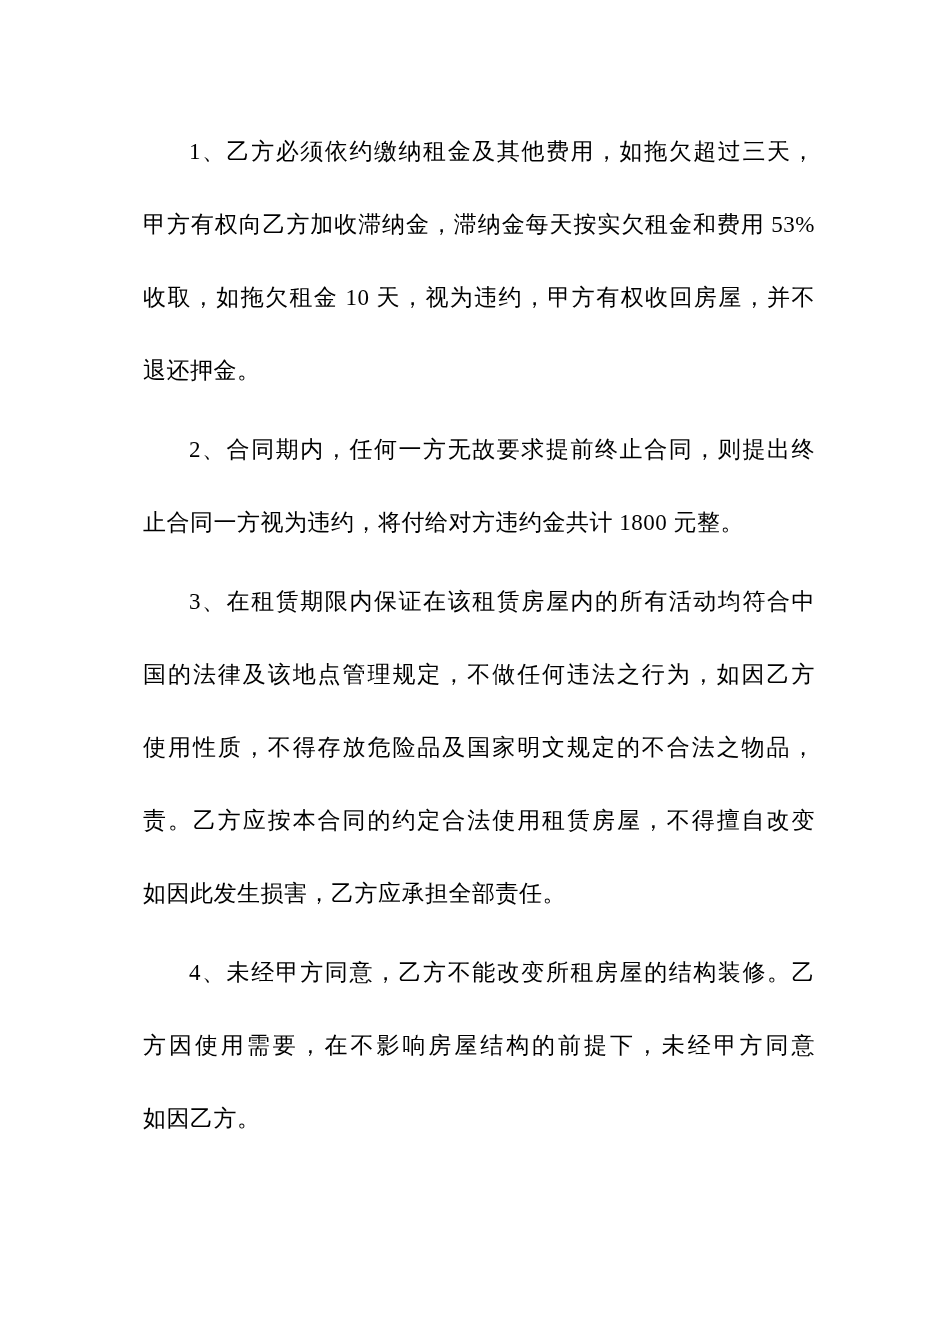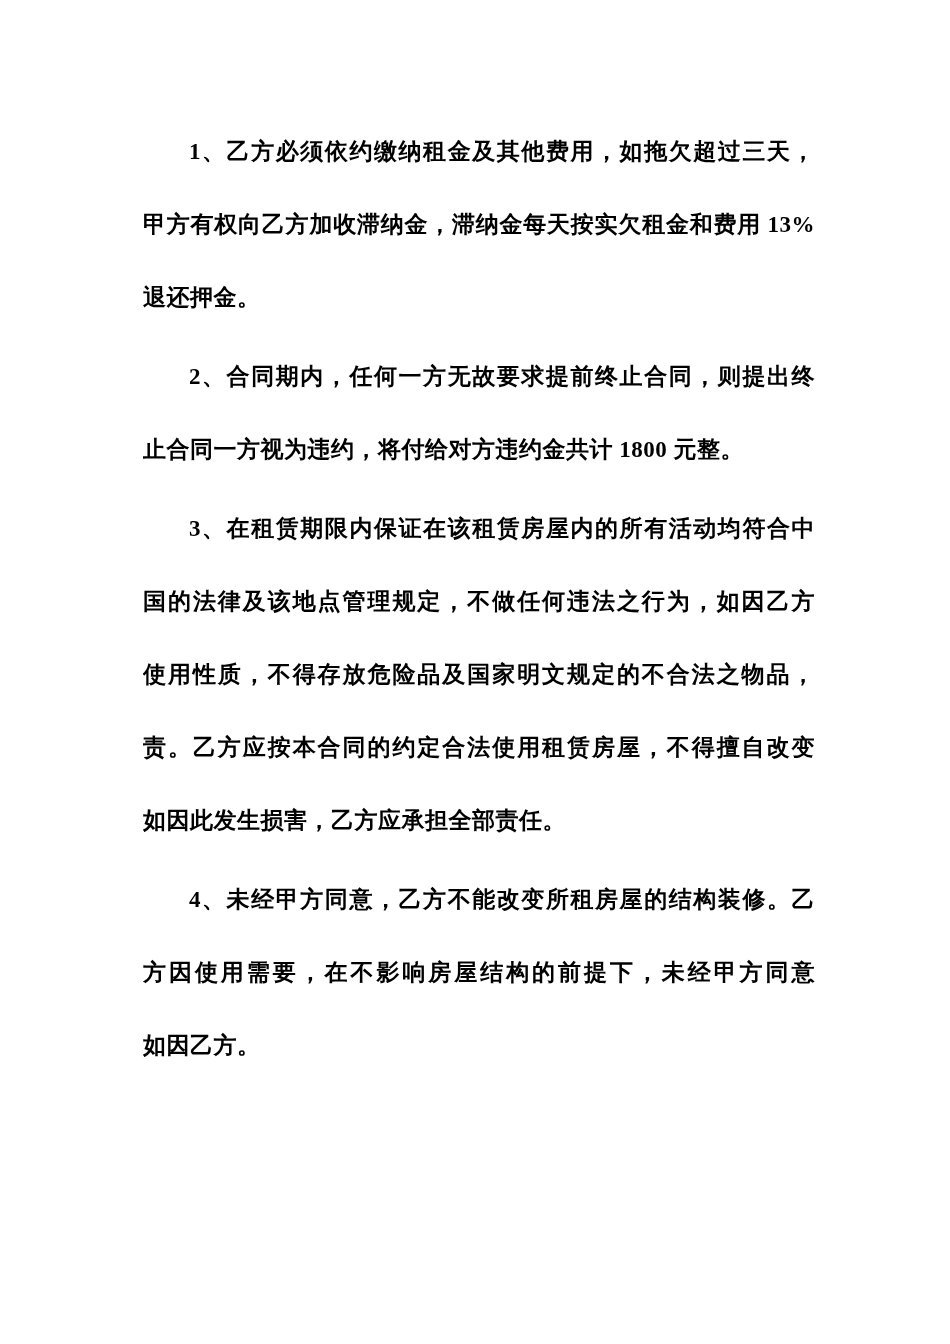--- a/index.html
+++ b/index.html
@@ -32,39 +32,40 @@
   .paragraph { margin: 0; padding: 0; }
   .paragraph + .paragraph { margin-top: 6px; }
   .text-line {
     font-size: 23px;
     line-height: 73px;
     height: 73px;
     white-space: normal;
     overflow: hidden;
     text-align: justify;
     text-align-last: justify;
-    font-weight: 700;
+    font-weight: 400;
     letter-spacing: 0.5px;
   }
   .text-line.first {
     text-indent: 46px;
   }
   .text-line.last {
     text-align: right;
     text-align-last: left;
   }
 </style>
 </head>
 <body style="color: rgb(0, 0, 0); background: rgb(255, 255, 255);">
 
 <div class="page">
   <div class="doc-body" id="doc-body">
       <div class="paragraph">
         <div class="text-line first">1、乙方必须依约缴纳租金及其他费用，如拖欠超过三天，</div>
-        <div class="text-line">甲方有权向乙方加收滞纳金，滞纳金每天按实欠租金和费用 13%</div>
+        <div class="text-line">甲方有权向乙方加收滞纳金，滞纳金每天按实欠租金和费用 53%</div>
+        <div class="text-line">收取，如拖欠租金 10 天，视为违约，甲方有权收回房屋，并不</div>
         <div class="text-line last">退还押金。</div>
       </div>
       <div class="paragraph">
         <div class="text-line first">2、合同期内，任何一方无故要求提前终止合同，则提出终</div>
         <div class="text-line last">止合同一方视为违约，将付给对方违约金共计 1800 元整。</div>
       </div>
       <div class="paragraph">
         <div class="text-line first">3、在租赁期限内保证在该租赁房屋内的所有活动均符合中</div>
         <div class="text-line">国的法律及该地点管理规定，不做任何违法之行为，如因乙方</div>
         <div class="text-line">使用性质，不得存放危险品及国家明文规定的不合法之物品，</div>

